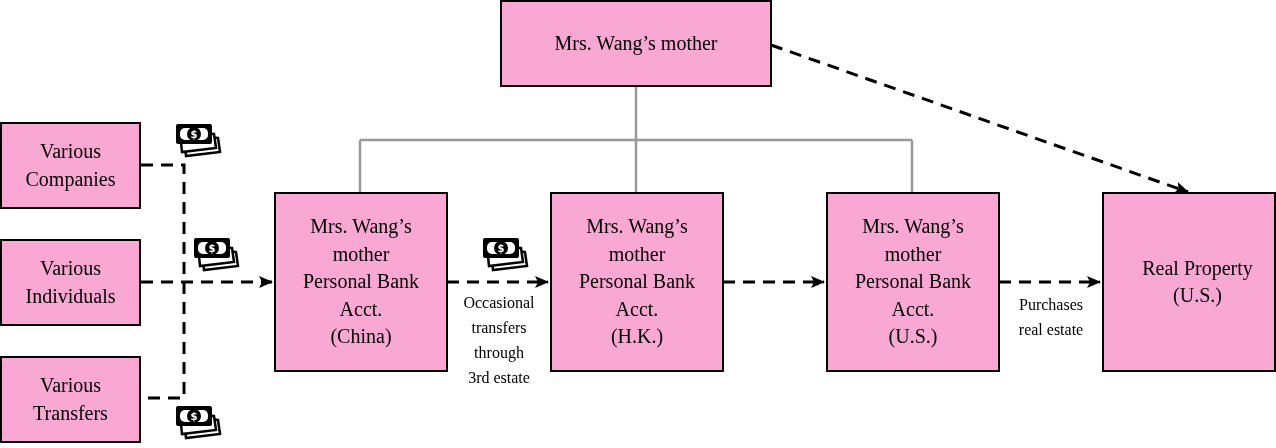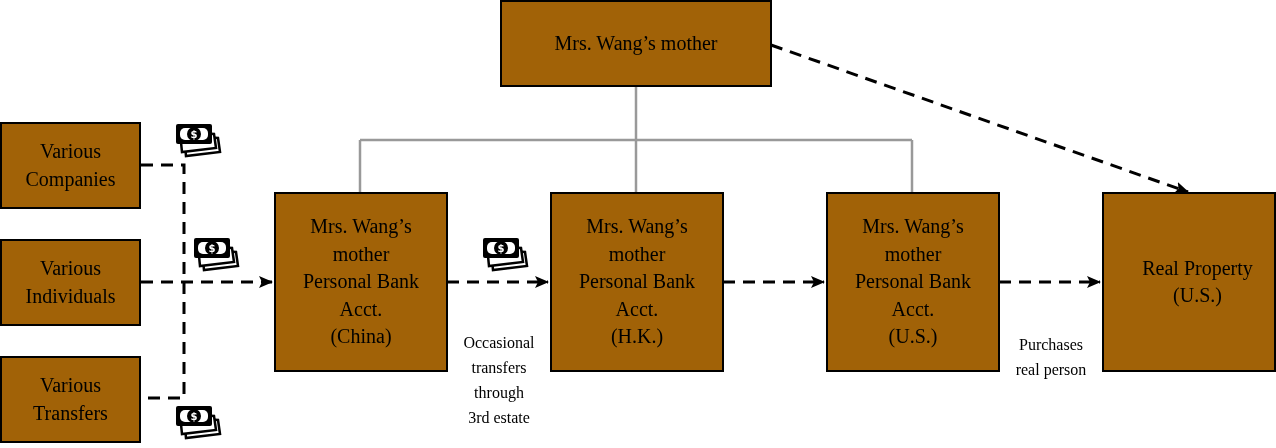--- a/index.html
+++ b/index.html
@@ -1,25 +1,25 @@
 <!DOCTYPE html>
 <html><head>
 <meta charset="utf-8">
 <style>
   html, body { margin: 0; padding: 0; background: #ffffff; }
   body { width: 1276px; height: 448px; position: relative; overflow: hidden;
          font-family: "Liberation Serif", "DejaVu Serif", serif; color: #000; }
   #diagram { position: absolute; left: 0; top: 0; width: 1276px; height: 448px; }
   .node { position: absolute; box-sizing: border-box; border: 2.5px solid #000;
-          background: #a16207; display: flex; flex-direction: column;
+          background: #f9a8d4; display: flex; flex-direction: column;
           align-items: center; justify-content: center; text-align: center;
           font-size: 20px; line-height: 27.5px; }
   .node span { display: block; white-space: nowrap; }
   .edge-label { position: absolute; text-align: center; font-size: 16px;
-                line-height: 25px; white-space: nowrap; margin-top: 40px; }
+                line-height: 25px; white-space: nowrap; }
   .edge-label span { display: block; }
 </style>
 </head>
 <body>
 
 <div id="diagram">
 
   <svg width="1276" height="448" style="position:absolute;left:0;top:0;">
     <defs>
       <marker id="arrow" markerWidth="14" markerHeight="12" refX="13" refY="6" orient="auto" markerUnits="userSpaceOnUse">
@@ -107,16 +107,16 @@
 
   <div class="edge-label" style="left:447px;top:290px;width:104px;">
     <span>Occasional</span>
     <span>transfers</span>
     <span>through</span>
     <span>3rd estate</span>
   </div>
 
   <div class="edge-label" style="left:999px;top:292px;width:104px;">
     <span>Purchases</span>
-    <span>real person</span>
+    <span>real estate</span>
   </div>
 
 </div>
 
 </body></html>

